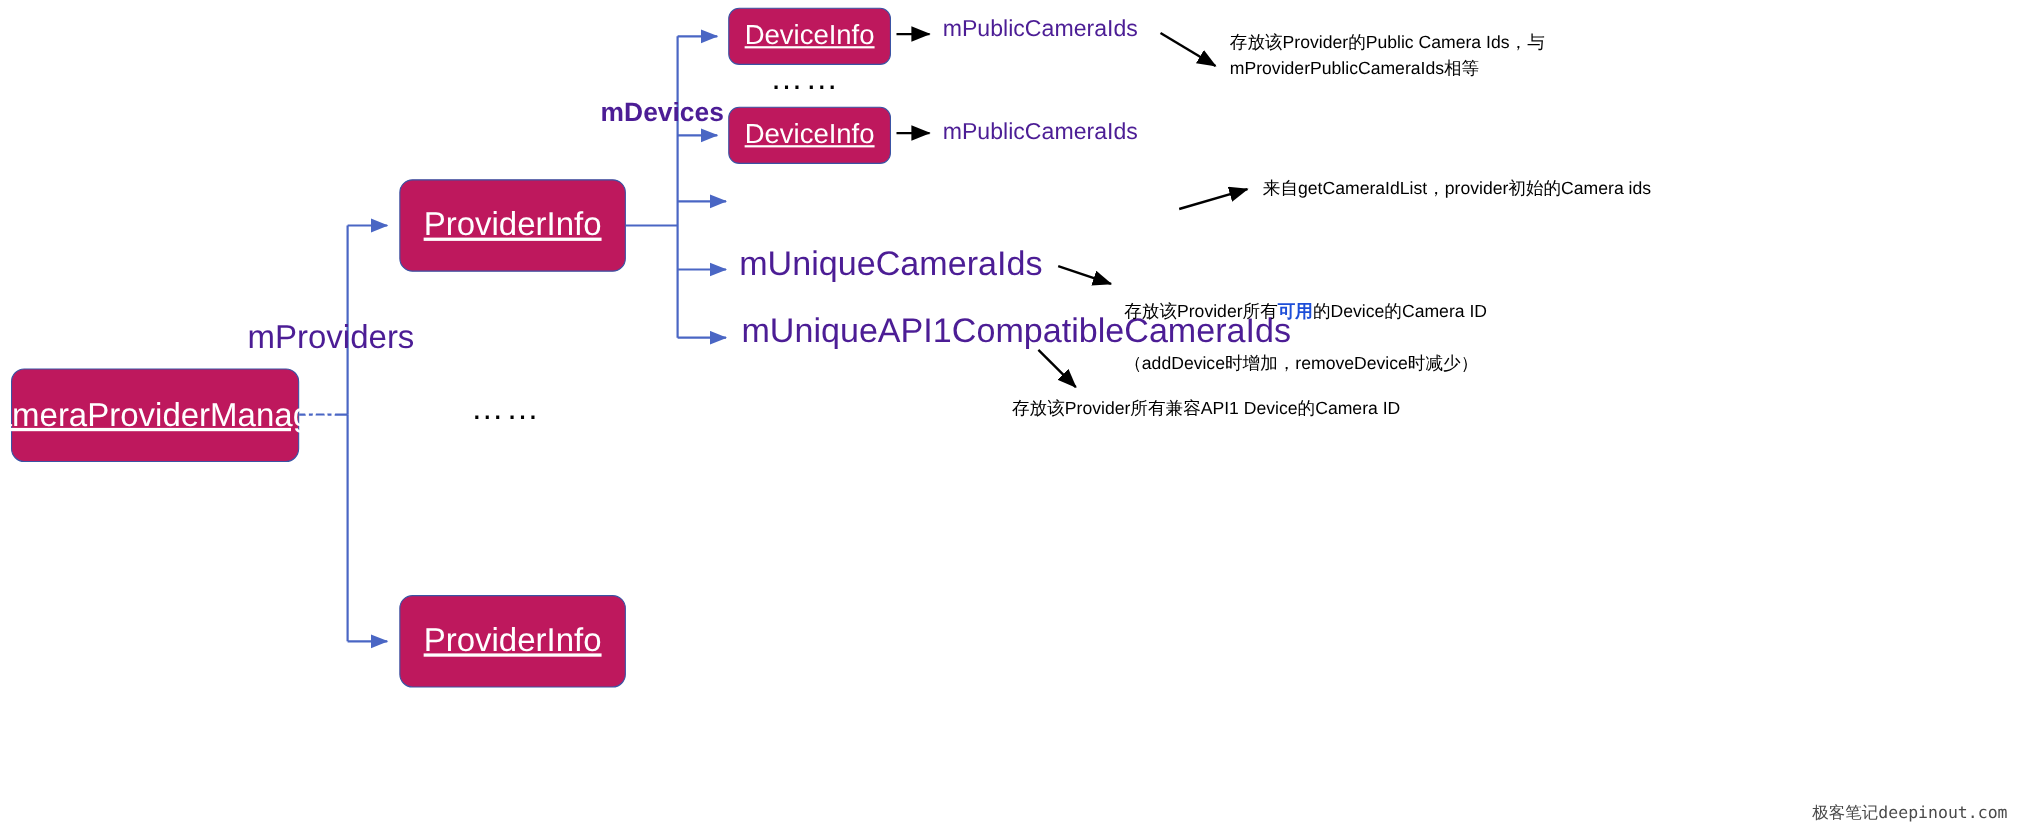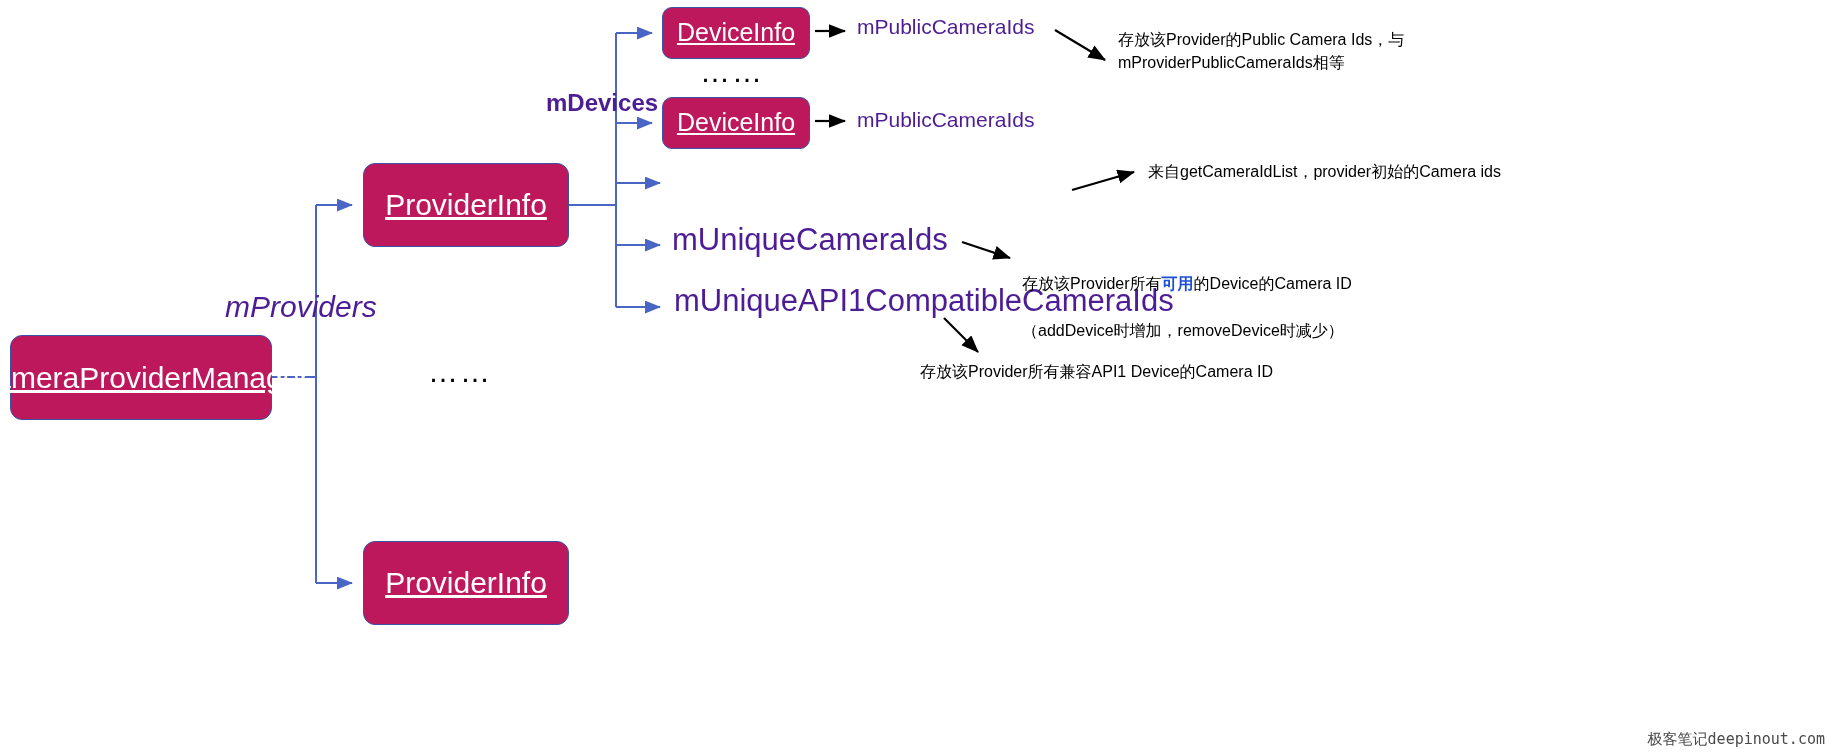--- a/index.html
+++ b/index.html
@@ -52,21 +52,21 @@
   .txt {
     position: absolute;
     color: #4c1d95;
     white-space: nowrap;
   }
   .field-big   { font-size: 31px; }
   .field-small { font-size: 21px; }
   .edge-label  { font-size: 24px; font-weight: bold; }
   .mprov-label { font-size: 30px; }
 
-  #label-mproviders  { left: 225px; top: 290px; font-style: italic; }
+  #label-mproviders  { left: 225px; top: 290px; }
   #label-mdevices    { left: 546px; top: 89px; }
 
   #field-pub1 { left: 857px; top: 15px; }
   #field-pub2 { left: 857px; top: 108px; }
   #field-providerpublic { left: 674px; top: 161px; }
   #field-unique         { left: 638px; top: 222px; margin-left: 34px; }
   #field-uniqueapi1     { left: 674px; top: 283px; }
 
   
   .dots {

